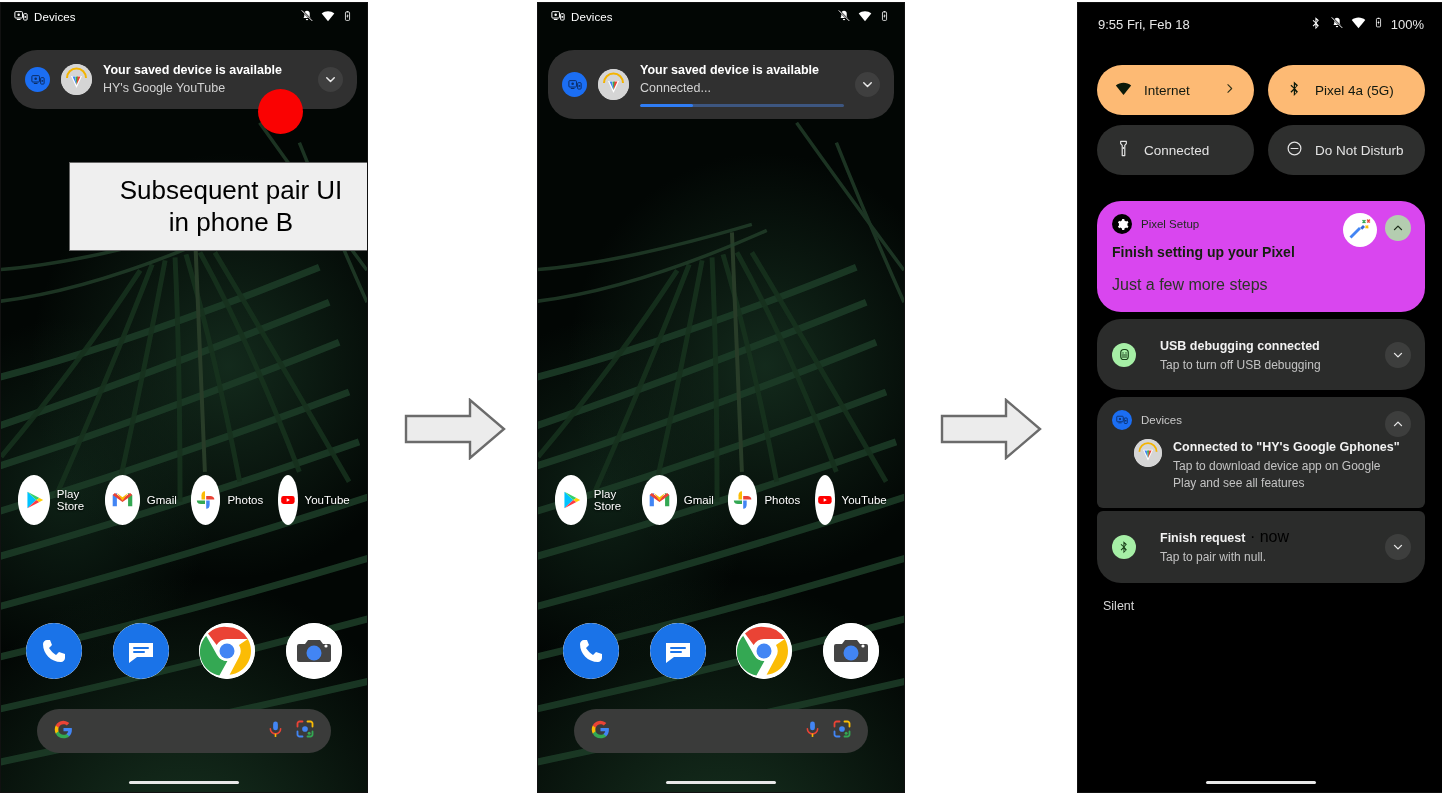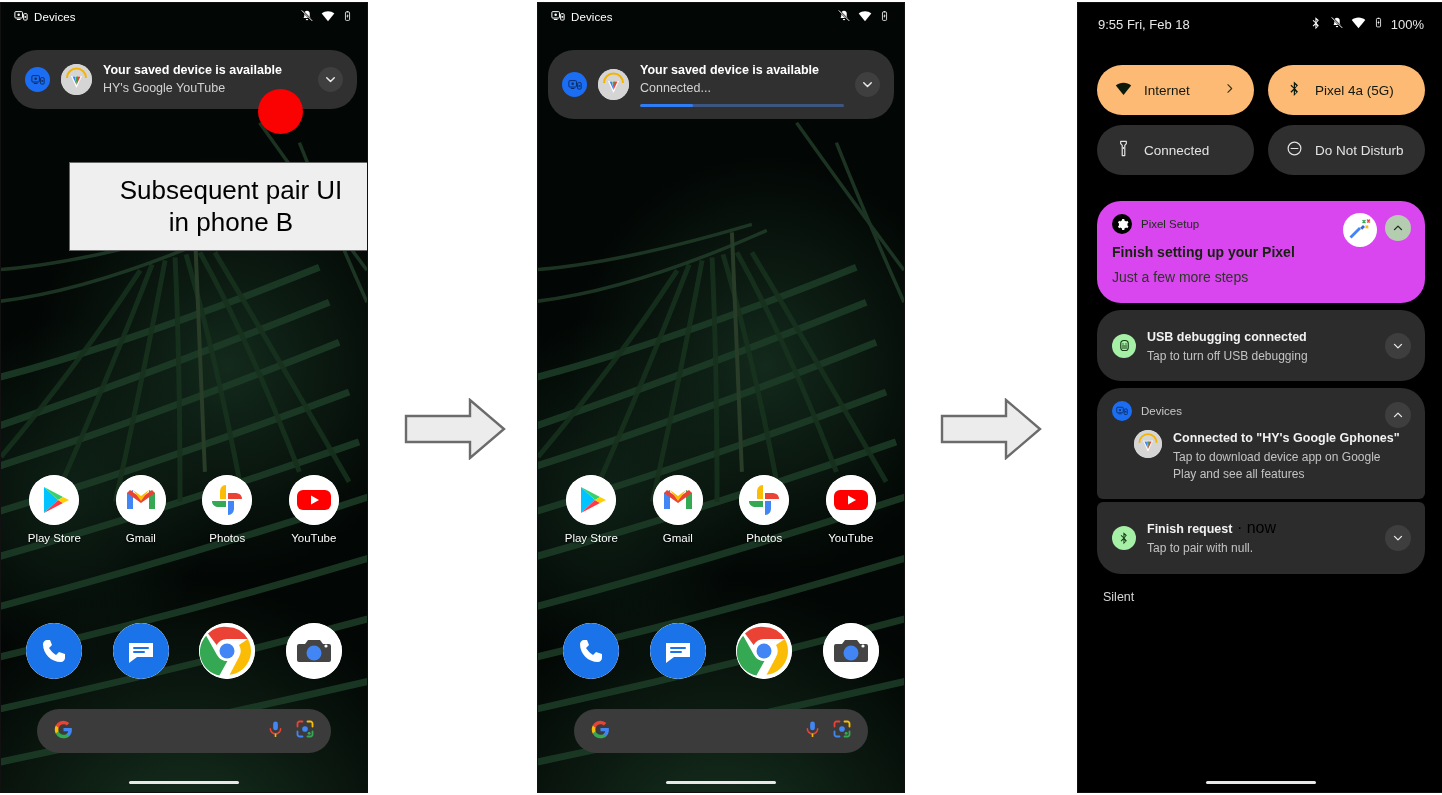--- a/index.html
+++ b/index.html
@@ -93,21 +93,21 @@
     color:#000; text-align:center;
     font-size:26px; line-height:1.22;
     padding:12px 10px;
   }
 
   
   .app-grid {
     position:absolute; left:0; right:0; top:472px;
     display:flex; justify-content:space-around; padding:0 10px; z-index:3;
   }
-  .app { width:72px; display:flex; flex-direction:column; align-items:center; gap:7px; }
+  .app { width:72px; display:flex; flex-direction:row; align-items:center; gap:7px; }
   .app-icon {
     width:50px; height:50px; border-radius:50%;
     background:#fff; display:flex; align-items:center; justify-content:center;
     overflow:hidden;
   }
   .app-label { color:#fff; font-size:11.5px; text-shadow:0 1px 2px rgba(0,0,0,.9); }
 
   .dock {
     position:absolute; left:0; right:0; top:620px;
     display:flex; justify-content:space-around; padding:0 10px; z-index:3;
@@ -164,30 +164,30 @@
                    display:flex; align-items:center; justify-content:center; }
   .notif-appname { font-size:11.5px; color:#c9c9c9; flex:1 1 auto; }
   .notif.highlight .notif-appname { color:#1d2a1b; }
   .notif-chev {
     position:absolute; right:14px; top:14px;
     width:26px; height:26px; border-radius:50%;
     background:#3d3e3d; display:flex; align-items:center; justify-content:center;
   }
   .notif.highlight .notif-chev { background:#b4cdb0; }
   .notif-big-title { font-size:14px; font-weight:700; color:#15200f; margin-top:10px; }
-  .notif-big-sub { font-size:14px; color:#2b3526; margin-top:9px; }
+  .notif-big-sub { font-size:16px; color:#2b3526; margin-top:16px; }
   .setup-art {
     position:absolute; right:48px; top:12px;
     width:34px; height:34px; border-radius:50%;
     background:#fff; display:flex; align-items:center; justify-content:center;
   }
   .notif-row { display:flex; align-items:center; gap:11px; }
   .notif-row .ic { flex:0 0 24px; width:24px; height:24px; border-radius:50%;
                    display:flex; align-items:center; justify-content:center; }
-  .notif-txt { min-width:0; }
+  .notif-txt { min-width:0;margin-left:13px; }
   .notif-title { font-size:12.5px; font-weight:700; color:#f2f2f2; line-height:1.35; }
   .notif-sub { font-size:12px; color:#c3c3c3; line-height:1.38; margin-top:2px; }
   .dev-body { display:flex; gap:11px; margin-top:9px; padding-left:22px; align-items:flex-start; }
   .dev-avatar { width:28px; height:28px; border-radius:50%; flex:0 0 28px;
                 background:#d8d8d8; overflow:hidden; display:flex; align-items:center; justify-content:center; }
   .dev-text { min-width:0; }
   .section-label { color:#d6d6d6; font-size:12.5px; margin:16px 0 9px 6px; }
 </style>
 </head>
 <body>

